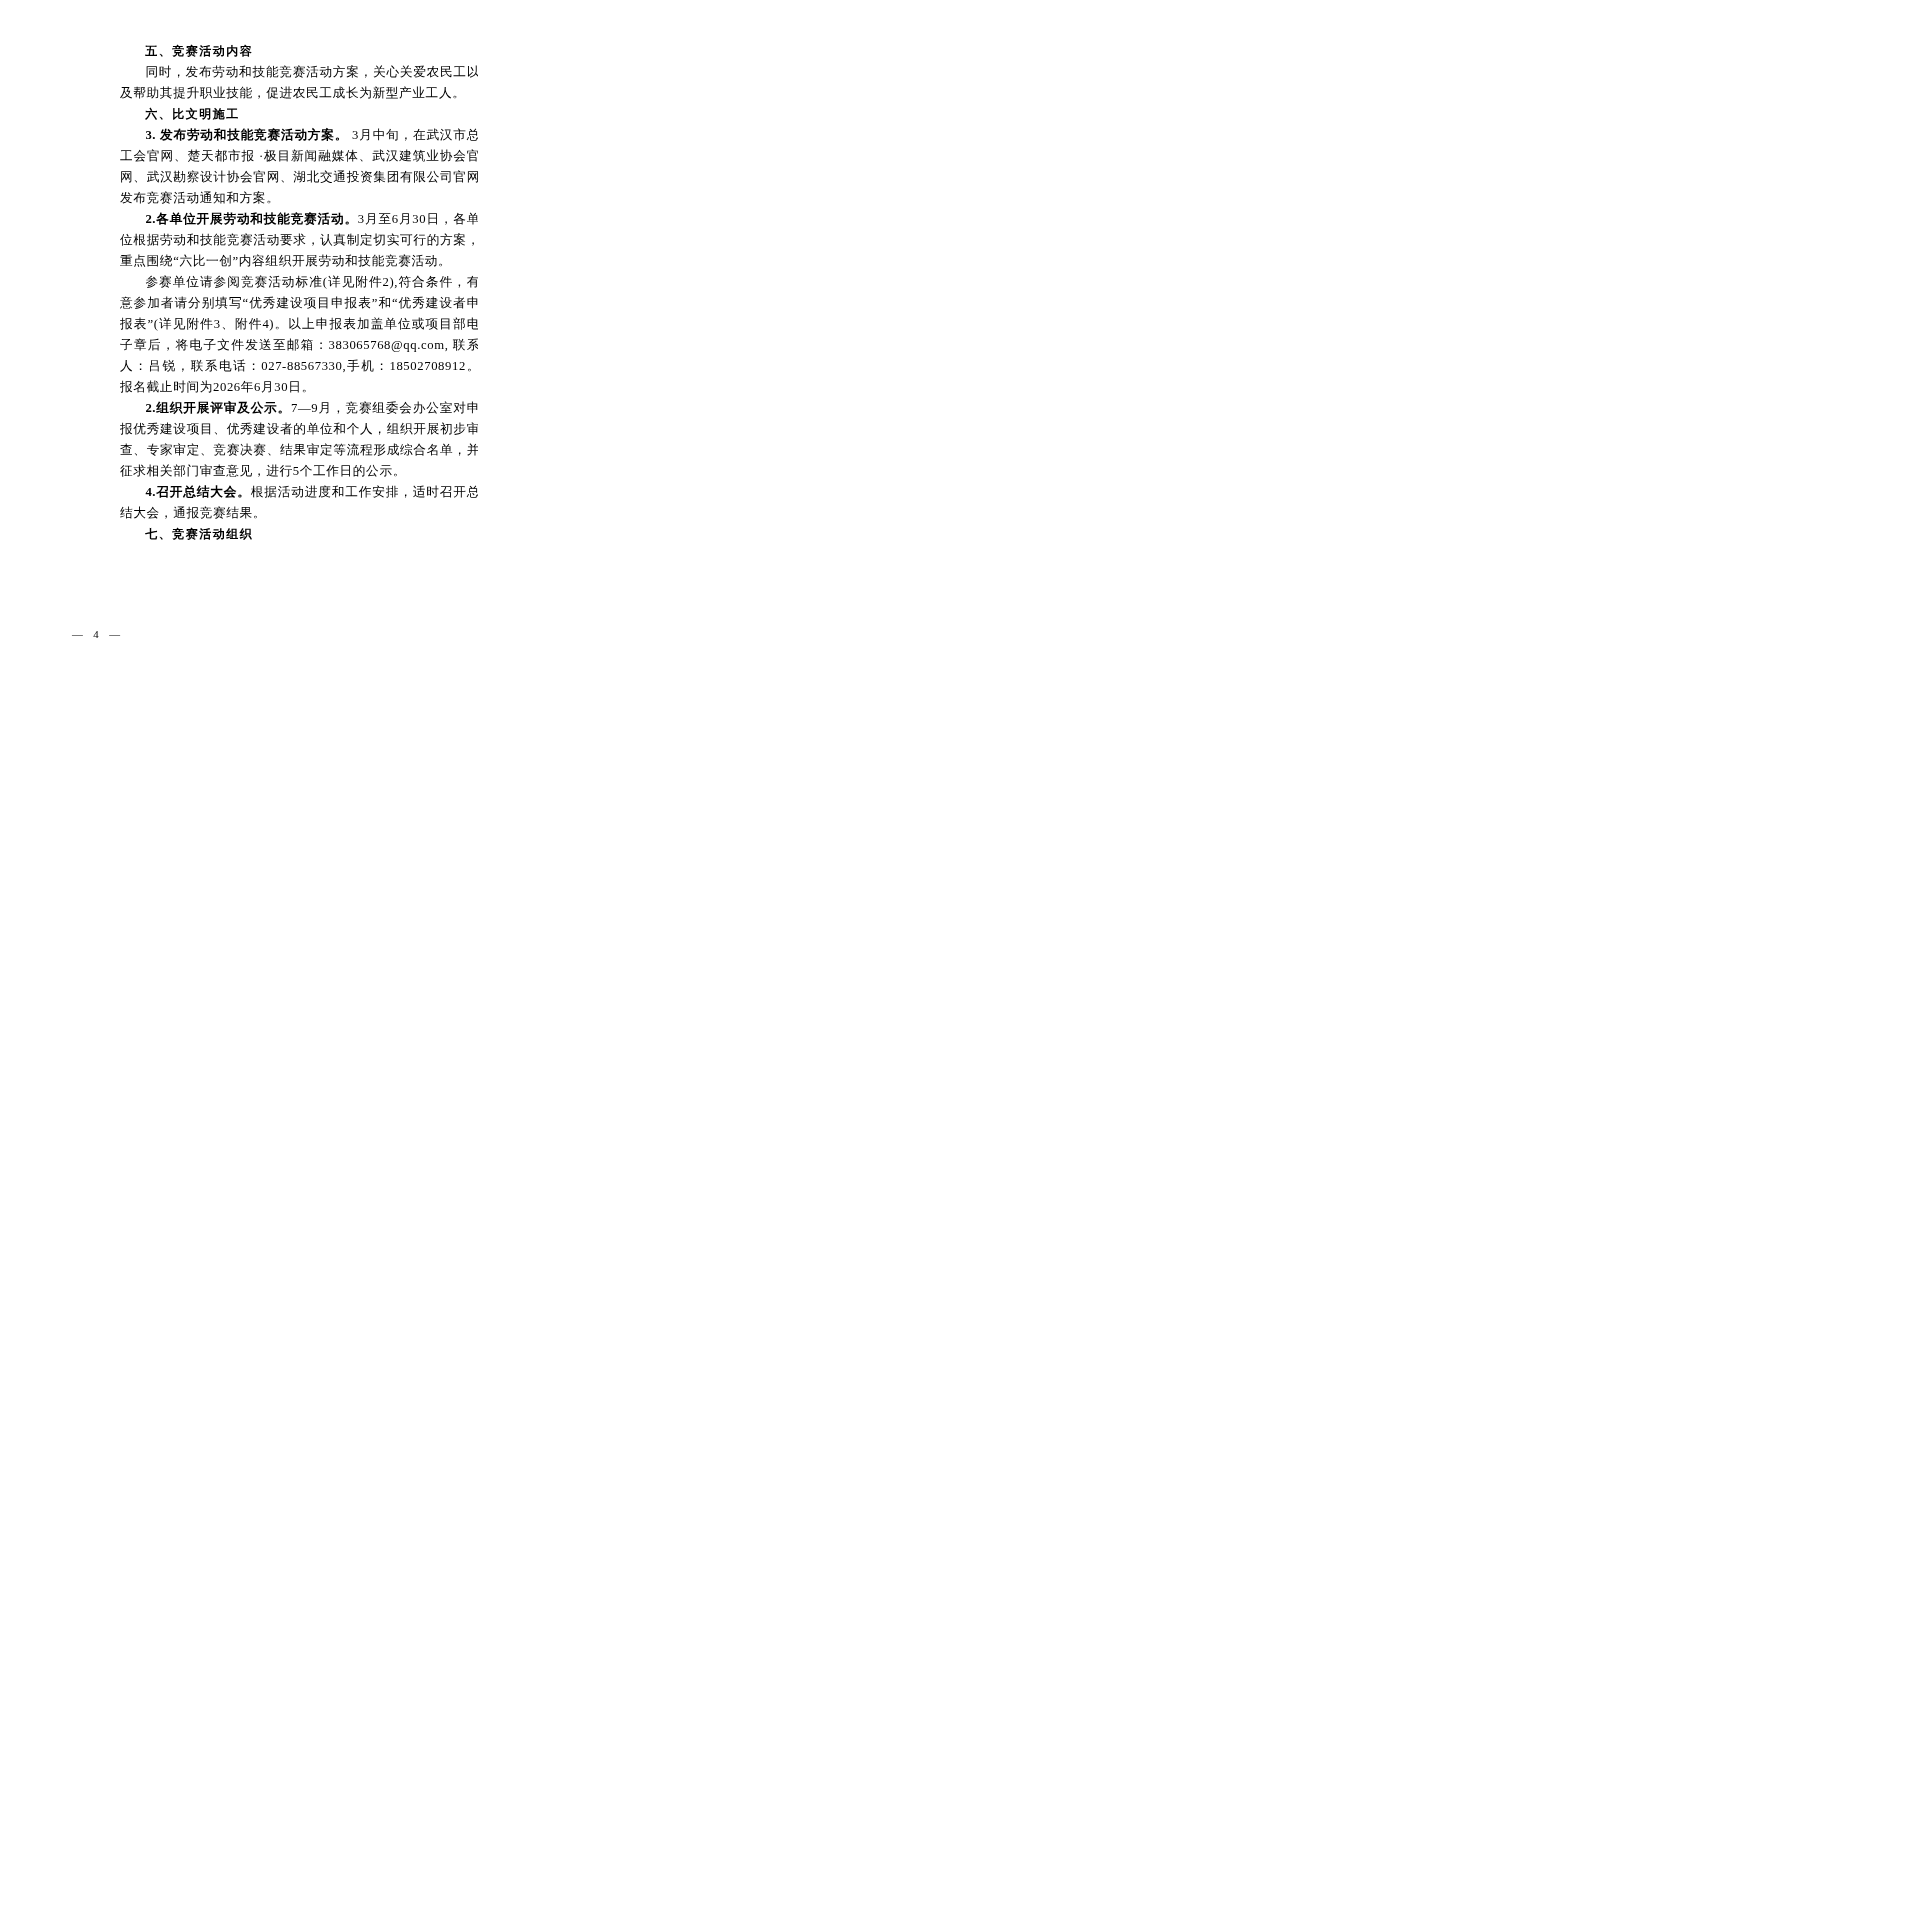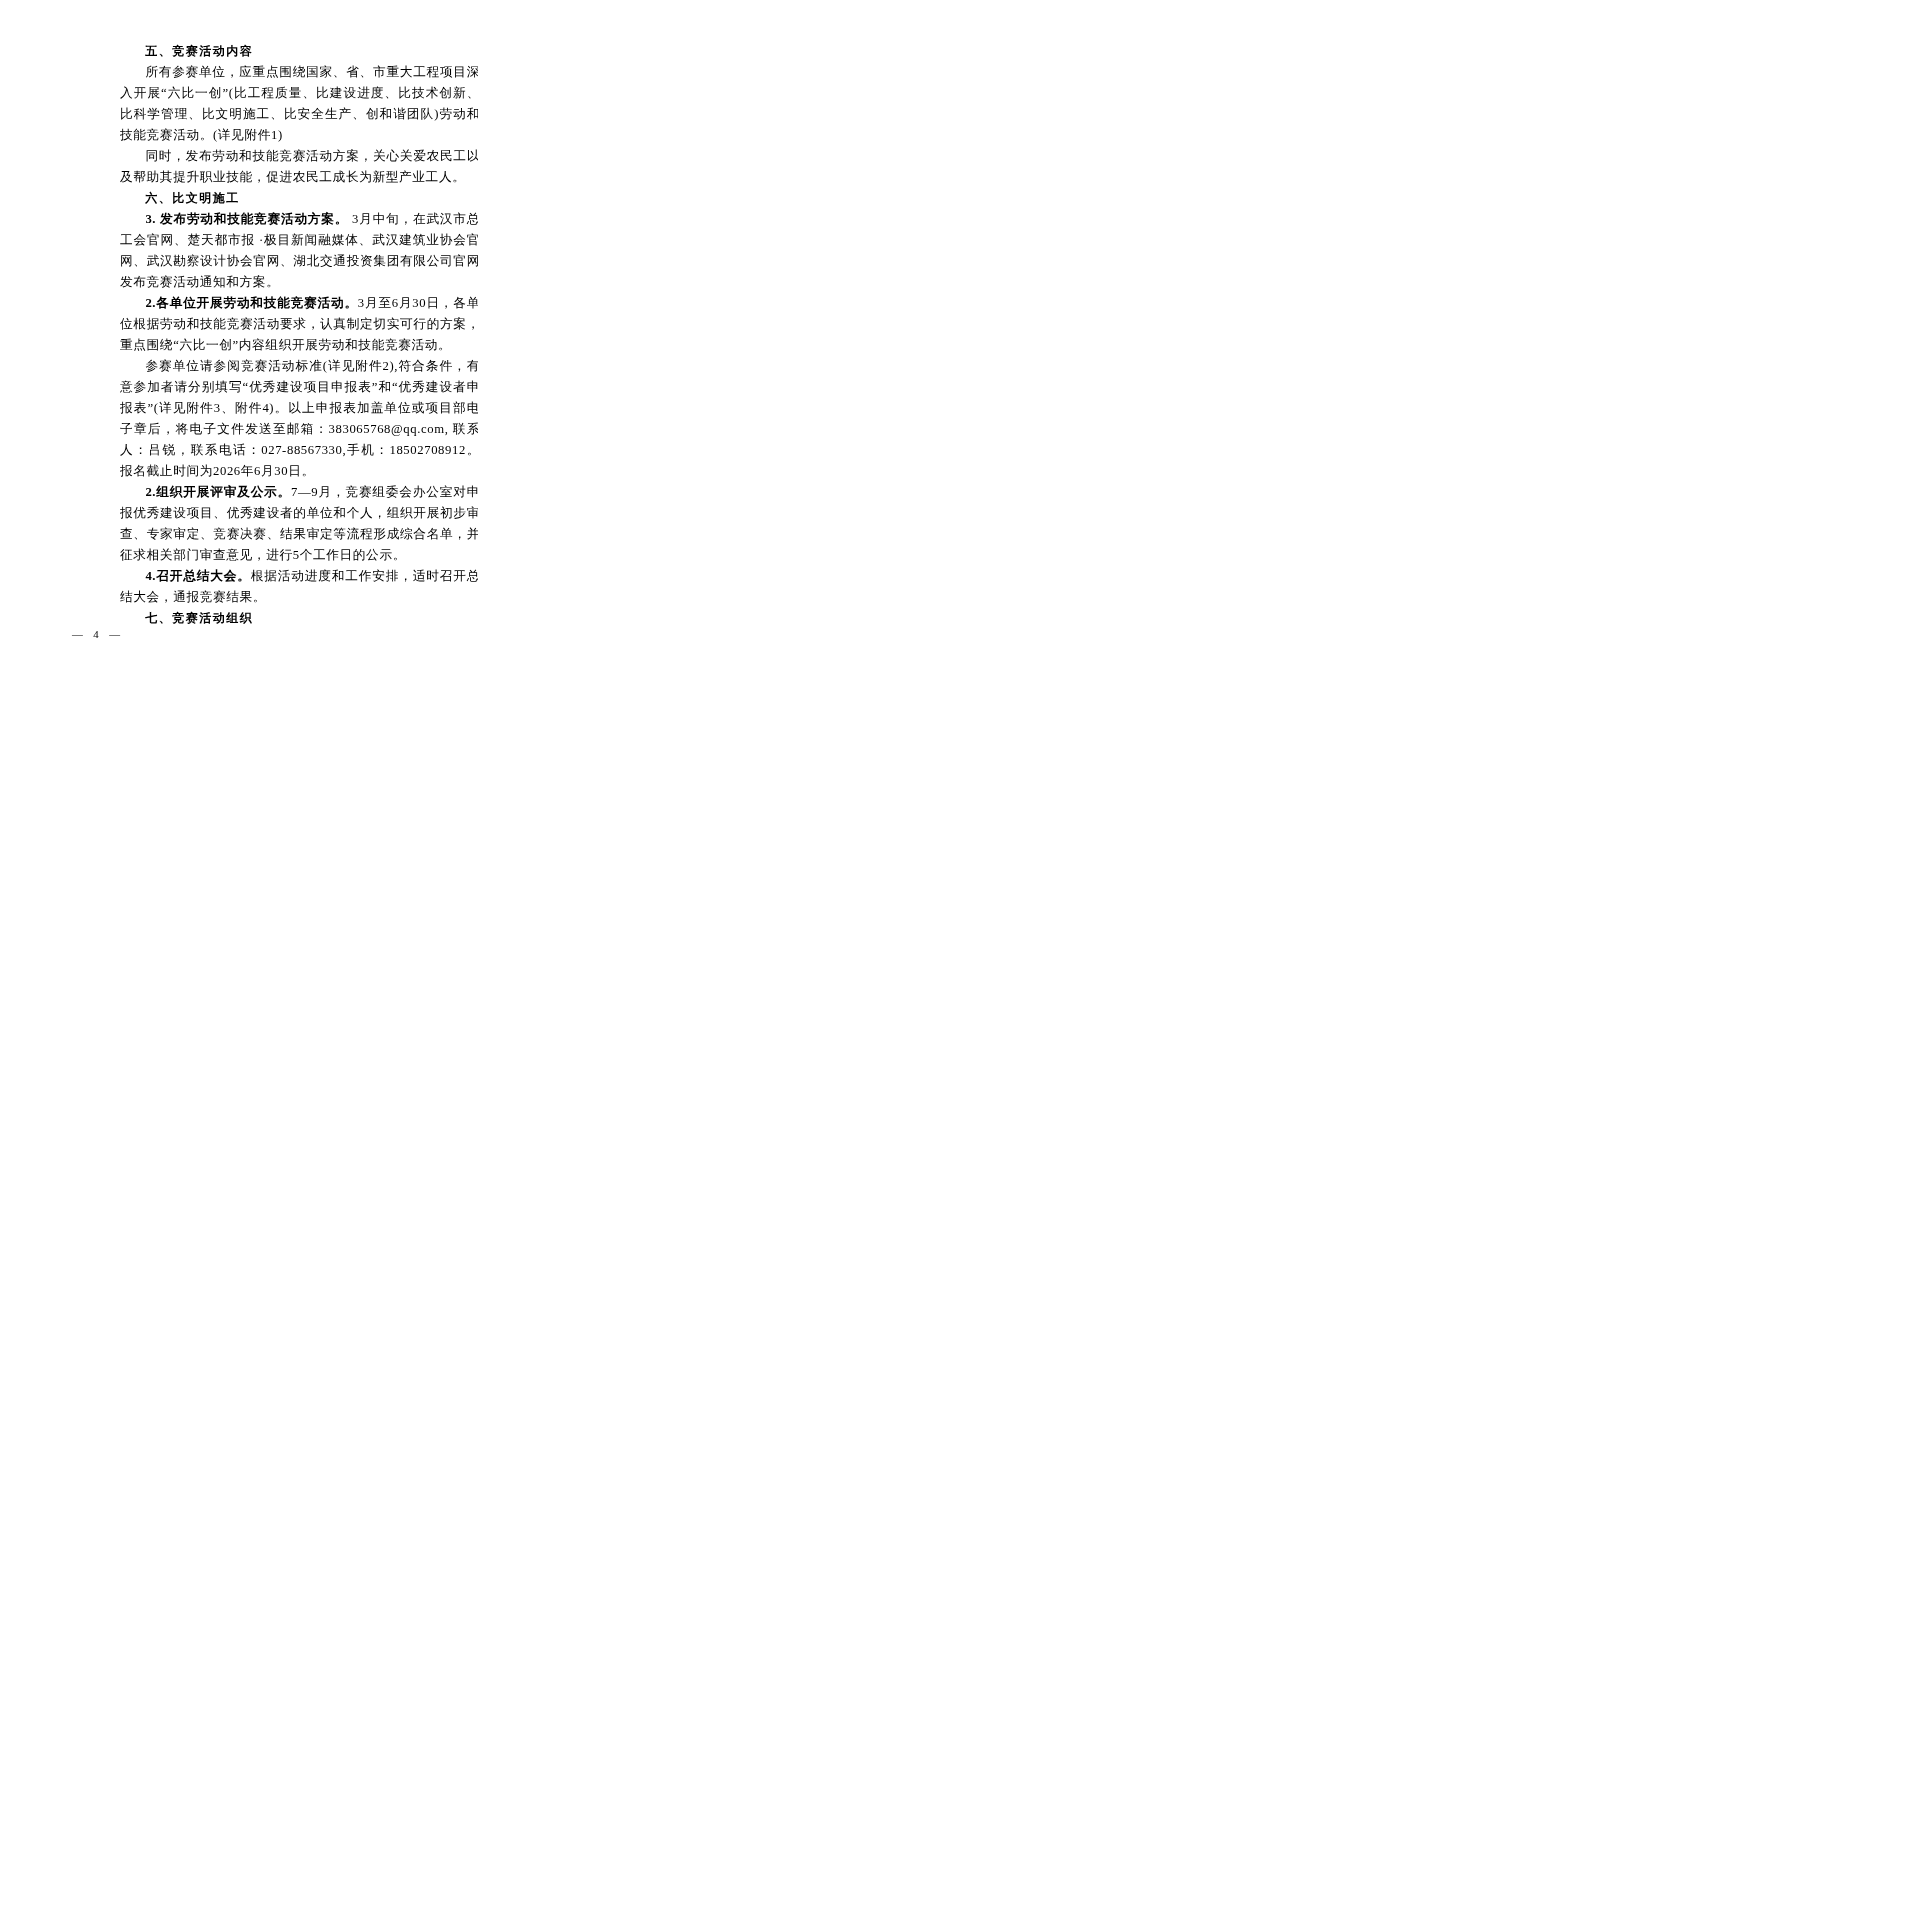--- a/index.html
+++ b/index.html
@@ -51,23 +51,20 @@
   .footer .fnum { padding: 0 0.8px; }
 </style>
 </head>
 <body>
 
 <div class="page">
   <main class="content">
 
     <h2 class="sec">五、竞赛活动内容</h2>
 
-    <p>
-      <span>所有参赛单位，应重点围绕国家、省、市重大工程项目深入开展“六比一创”(比工程质量、比建设进度、比技术创新、比科学管理、比文明施工、比安全生产、创和谐团队)劳动和技能竞赛活动。(详见附件1)</span>
-    </p>
 
     <p>
       <span>同时，发布劳动和技能竞赛活动方案，关心关爱农民工以及帮助其提升职业技能，促进农民工成长为新型产业工人。</span>
     </p>
 
     <h2 class="sec">六、比文明施工</h2>
 
     <p>
       <span class="lead">3. 发布劳动和技能竞赛活动方案。</span><span> 3月中旬，在武汉市总工会官网、楚天都市报 ·极目新闻融媒体、武汉建筑业协会官网、武汉勘察设计协会官网、湖北交通投资集团有限公司官网发布竞赛活动通知和方案。</span>
     </p>

